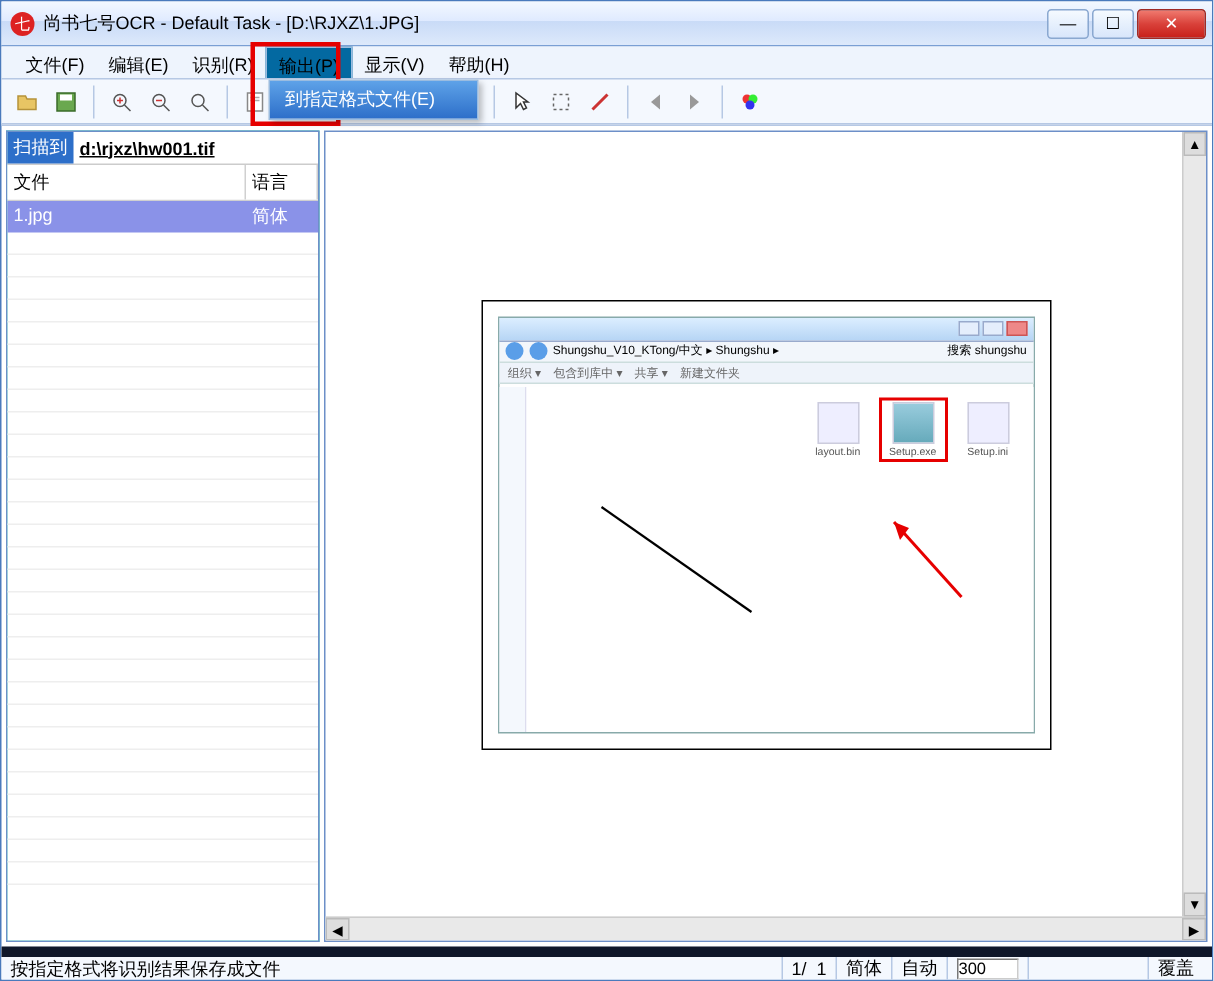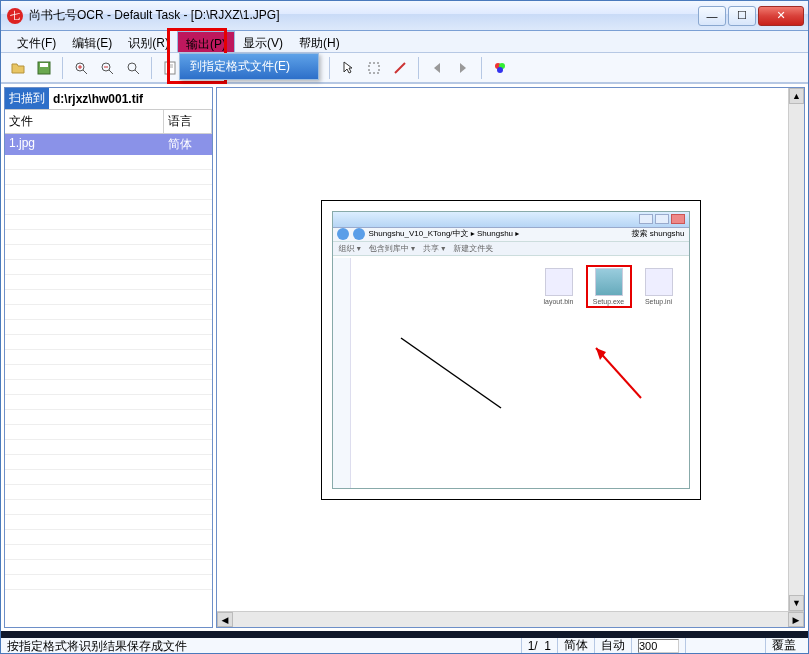--- a/index.html
+++ b/index.html
@@ -9,36 +9,36 @@
 
 .titlebar { height: 30px; background: linear-gradient(to bottom, #f3f8ff 0%, #dfeaff 45%, #c9dbf7 46%, #dde9fb 100%); display: flex; align-items: center; padding-left: 6px; border-bottom: 1px solid #7a9fd4; }
 .titlebar .app-icon { width: 16px; height: 16px; margin-right: 6px; background: #d22; border-radius: 50%; display: flex; align-items: center; justify-content: center; font-size: 10px; color: #fff; }
 .titlebar .title { flex: 1; color: #000; }
 .titlebar .win-controls { display: flex; height: 20px; margin-right: 4px; }
 .titlebar .win-btn { width: 28px; height: 20px; border: 1px solid #8aa8d0; background: linear-gradient(to bottom,#f5faff,#d8e6fb); margin-left: 2px; display: flex; align-items: center; justify-content: center; font-size: 11px; border-radius: 3px; }
 .titlebar .win-btn.close { width: 46px; background: linear-gradient(to bottom,#f07a6f,#d9413a,#c8201a); color: #fff; border-color: #a02a24; }
 
 .menubar { height: 22px; display: flex; align-items: stretch; border-bottom: 1px solid #b6c8e4; background: #eef4fd; padding-left: 8px; position: relative; }
 .menubar .menu-item { padding: 4px 8px; cursor: default; }
-.menubar .menu-item.active { background: #be185d; border: 1px solid #9abce0; border-bottom: none; }
+.menubar .menu-item.active { background: #0369a1; border: 1px solid #9abce0; border-bottom: none; }
 .red-box-menu { position: absolute; border: 3px solid #e60000; pointer-events: none; }
 
 .dropdown { position: absolute; top: 22px; left: 178px; width: 140px; background: #f2f2f2; border: 1px solid #9abce0; box-shadow: 2px 2px 4px rgba(0,0,0,.25); }
 .dropdown .dd-item { padding: 4px 10px; background: linear-gradient(to bottom,#5ea2e8,#2d6fc9); color: #fff; }
 
 .toolbar { height: 30px; display: flex; align-items: center; border-bottom: 1px solid #b6c8e4; background: #f4f8fe; padding: 0 6px; gap: 4px; }
 .tool-btn { width: 22px; height: 22px; display: flex; align-items: center; justify-content: center; border: 1px solid transparent; }
 .tool-sep { width: 1px; height: 22px; background: #b6c8e4; margin: 0 3px; }
 
 .content { flex: 1; display: flex; border-top: 1px solid #b6c8e4; overflow: hidden; }
 
 .sidebar { width: 209px; border: 1px solid #6d8fc8; margin: 3px; display: flex; flex-direction: column; background: #14b8a6; }
 .scan-path { display: flex; align-items: center; background: #fff; border-bottom: 1px solid #ccc; }
 .scan-path .label { background: #2d6fc9; color: #fff; padding: 2px 4px; }
-.scan-path .path { flex: 1; padding: 2px 4px; font-weight: bold; }
+.scan-path .path { flex: 1; padding: 2px 4px; font-weight: bold; text-decoration: underline; }
 .file-table { flex: 1; background: #fff; }
 .ft-header { display: flex; border-bottom: 1px solid #d0d0d0; }
 .ft-header .col { padding: 3px 4px; border-right: 1px solid #d0d0d0; background: #fff; }
 .ft-header .col.file { flex: 1; }
 .ft-header .col.lang { width: 48px; }
 .ft-row { display: flex; background: #8a92e8; color: #fff; }
 .ft-row .col { padding: 2px 4px; }
 .ft-row .col.file { flex: 1; }
 .ft-row .col.lang { width: 48px; }
 .ft-empty-row { height: 15px; border-bottom: 1px solid #eee; }

